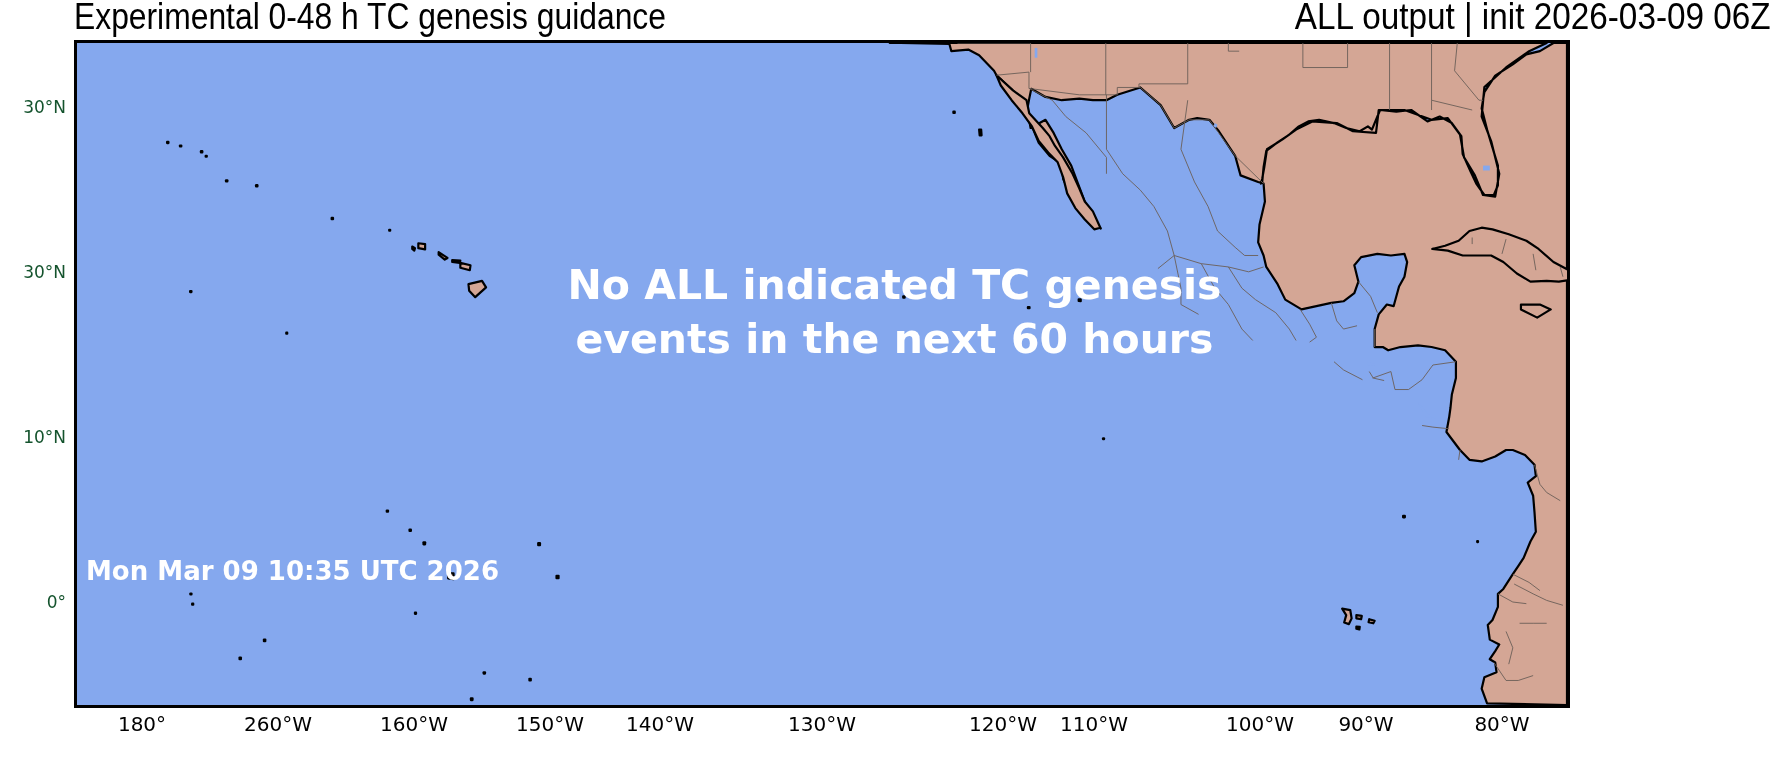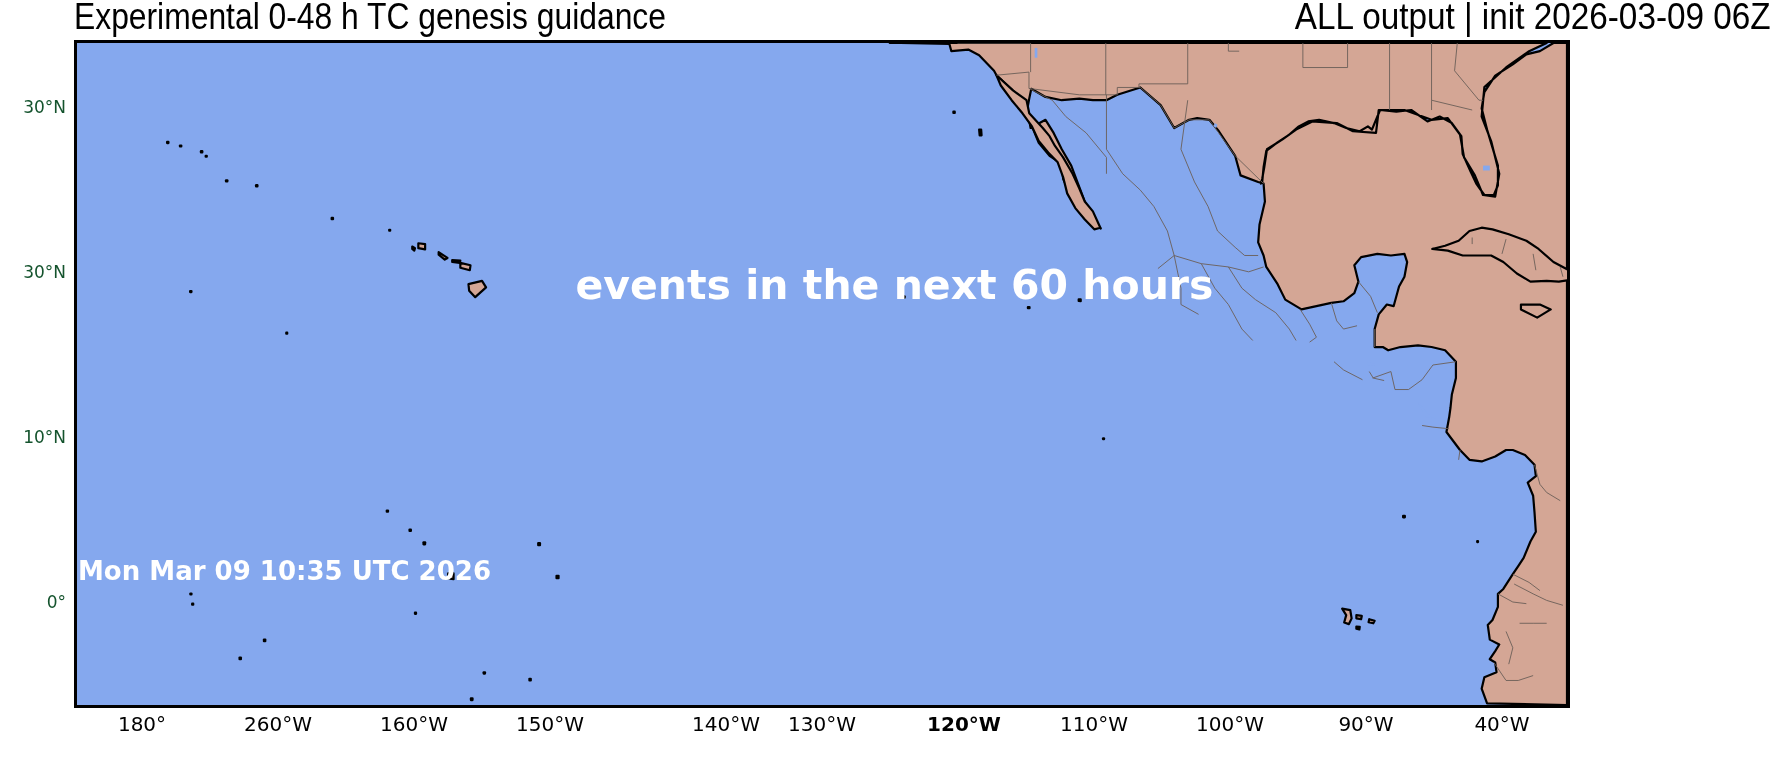--- a/index.html
+++ b/index.html
@@ -18,21 +18,21 @@
 
   .map-frame{position:absolute;left:74px;top:40px;width:1496px;height:668px;
     border:3px solid #000;box-sizing:border-box;background:#85a8ee;overflow:hidden;}
   .map-frame svg{display:block;width:100%;height:100%;}
 
   .nomsg{position:absolute;left:0;right:0;top:258px;text-align:center;
     color:#ffffff;font-size:41px;font-weight:bold;line-height:1.32;
     font-family:"DejaVu Sans",sans-serif;pointer-events:none;}
   .nomsg span{display:block;}
 
-  .stamp{position:absolute;left:78px;top:556px;color:#ffffff;
+  .stamp{position:absolute;left:86px;top:556px;color:#ffffff;
     font-size:26px;font-weight:bold;font-family:"DejaVu Sans",sans-serif;
     white-space:nowrap;}
 
   .ytick{position:absolute;right:1723px;text-align:left;font-size:17px;
     color:#14532d;white-space:nowrap;
     font-family:"DejaVu Sans",sans-serif;}
   .xtick{position:absolute;top:712px;font-size:20px;color:#000;
     white-space:nowrap;transform:translateX(-50%);
     font-family:"DejaVu Sans",sans-serif;}
 
@@ -156,38 +156,39 @@
           <polygon points="816.00,173.46 821.50,174.69 821.00,177.78 816.00,176.54 816.00,173.46" fill="#85a8ee" vector-effect="non-scaling-stroke"></polygon>
           <polygon points="864.00,111.11 866.00,113.58 864.50,116.05 863.00,113.58 864.00,111.11" fill="#85a8ee" vector-effect="non-scaling-stroke"></polygon>
           <polygon points="1038.00,92.59 1043.00,92.59 1043.00,96.30 1038.00,96.30 1038.00,92.59" fill="#85a8ee" vector-effect="non-scaling-stroke"></polygon>
           <polygon points="707.00,3.70 709.00,3.70 709.00,11.11 707.00,11.11 707.00,3.70" fill="#85a8ee" vector-effect="non-scaling-stroke"></polygon>
           <polygon points="840.00,60.49 842.00,61.73 841.00,64.20 839.00,62.96 840.00,60.49" fill="#85a8ee" vector-effect="non-scaling-stroke"></polygon>
         </g>
       </svg>
   </div>
 
   <div class="nomsg">
+    <span>No ALL indicated TC genesis</span>
     <span>events in the next 60 hours</span>
   </div>
 
   <div class="stamp">Mon Mar 09 10:35 UTC 2026</div>
 
   <div id="yticks">
       <div class="ytick" style="top: 97.2222px;">30°N</div>
       <div class="ytick" style="top: 262.16px;">30°N</div>
       <div class="ytick" style="top: 427.099px;">10°N</div>
       <div class="ytick" style="top: 592.037px;">0°</div>
     </div>
   <div id="xticks">
       <div class="xtick" style="left: 142px;">180°</div>
       <div class="xtick" style="left: 278px;">260°W</div>
       <div class="xtick" style="left: 414px;">160°W</div>
       <div class="xtick" style="left: 550px;">150°W</div>
-      <div class="xtick" style="left: 726px;">140°W</div>
+      <div class="xtick" style="left: 660px;">140°W</div>
       <div class="xtick" style="left: 822px;">130°W</div>
-      <div class="xtick" style="left: 964px; font-weight: bold;">120°W</div>
+      <div class="xtick" style="left: 1003px;">120°W</div>
       <div class="xtick" style="left: 1094px;">110°W</div>
-      <div class="xtick" style="left: 1230px;">100°W</div>
+      <div class="xtick" style="left: 1260px;">100°W</div>
       <div class="xtick" style="left: 1366px;">90°W</div>
-      <div class="xtick" style="left: 1502px;">40°W</div>
+      <div class="xtick" style="left: 1502px;">80°W</div>
     </div>
 
 </div>
 
 </body></html>

